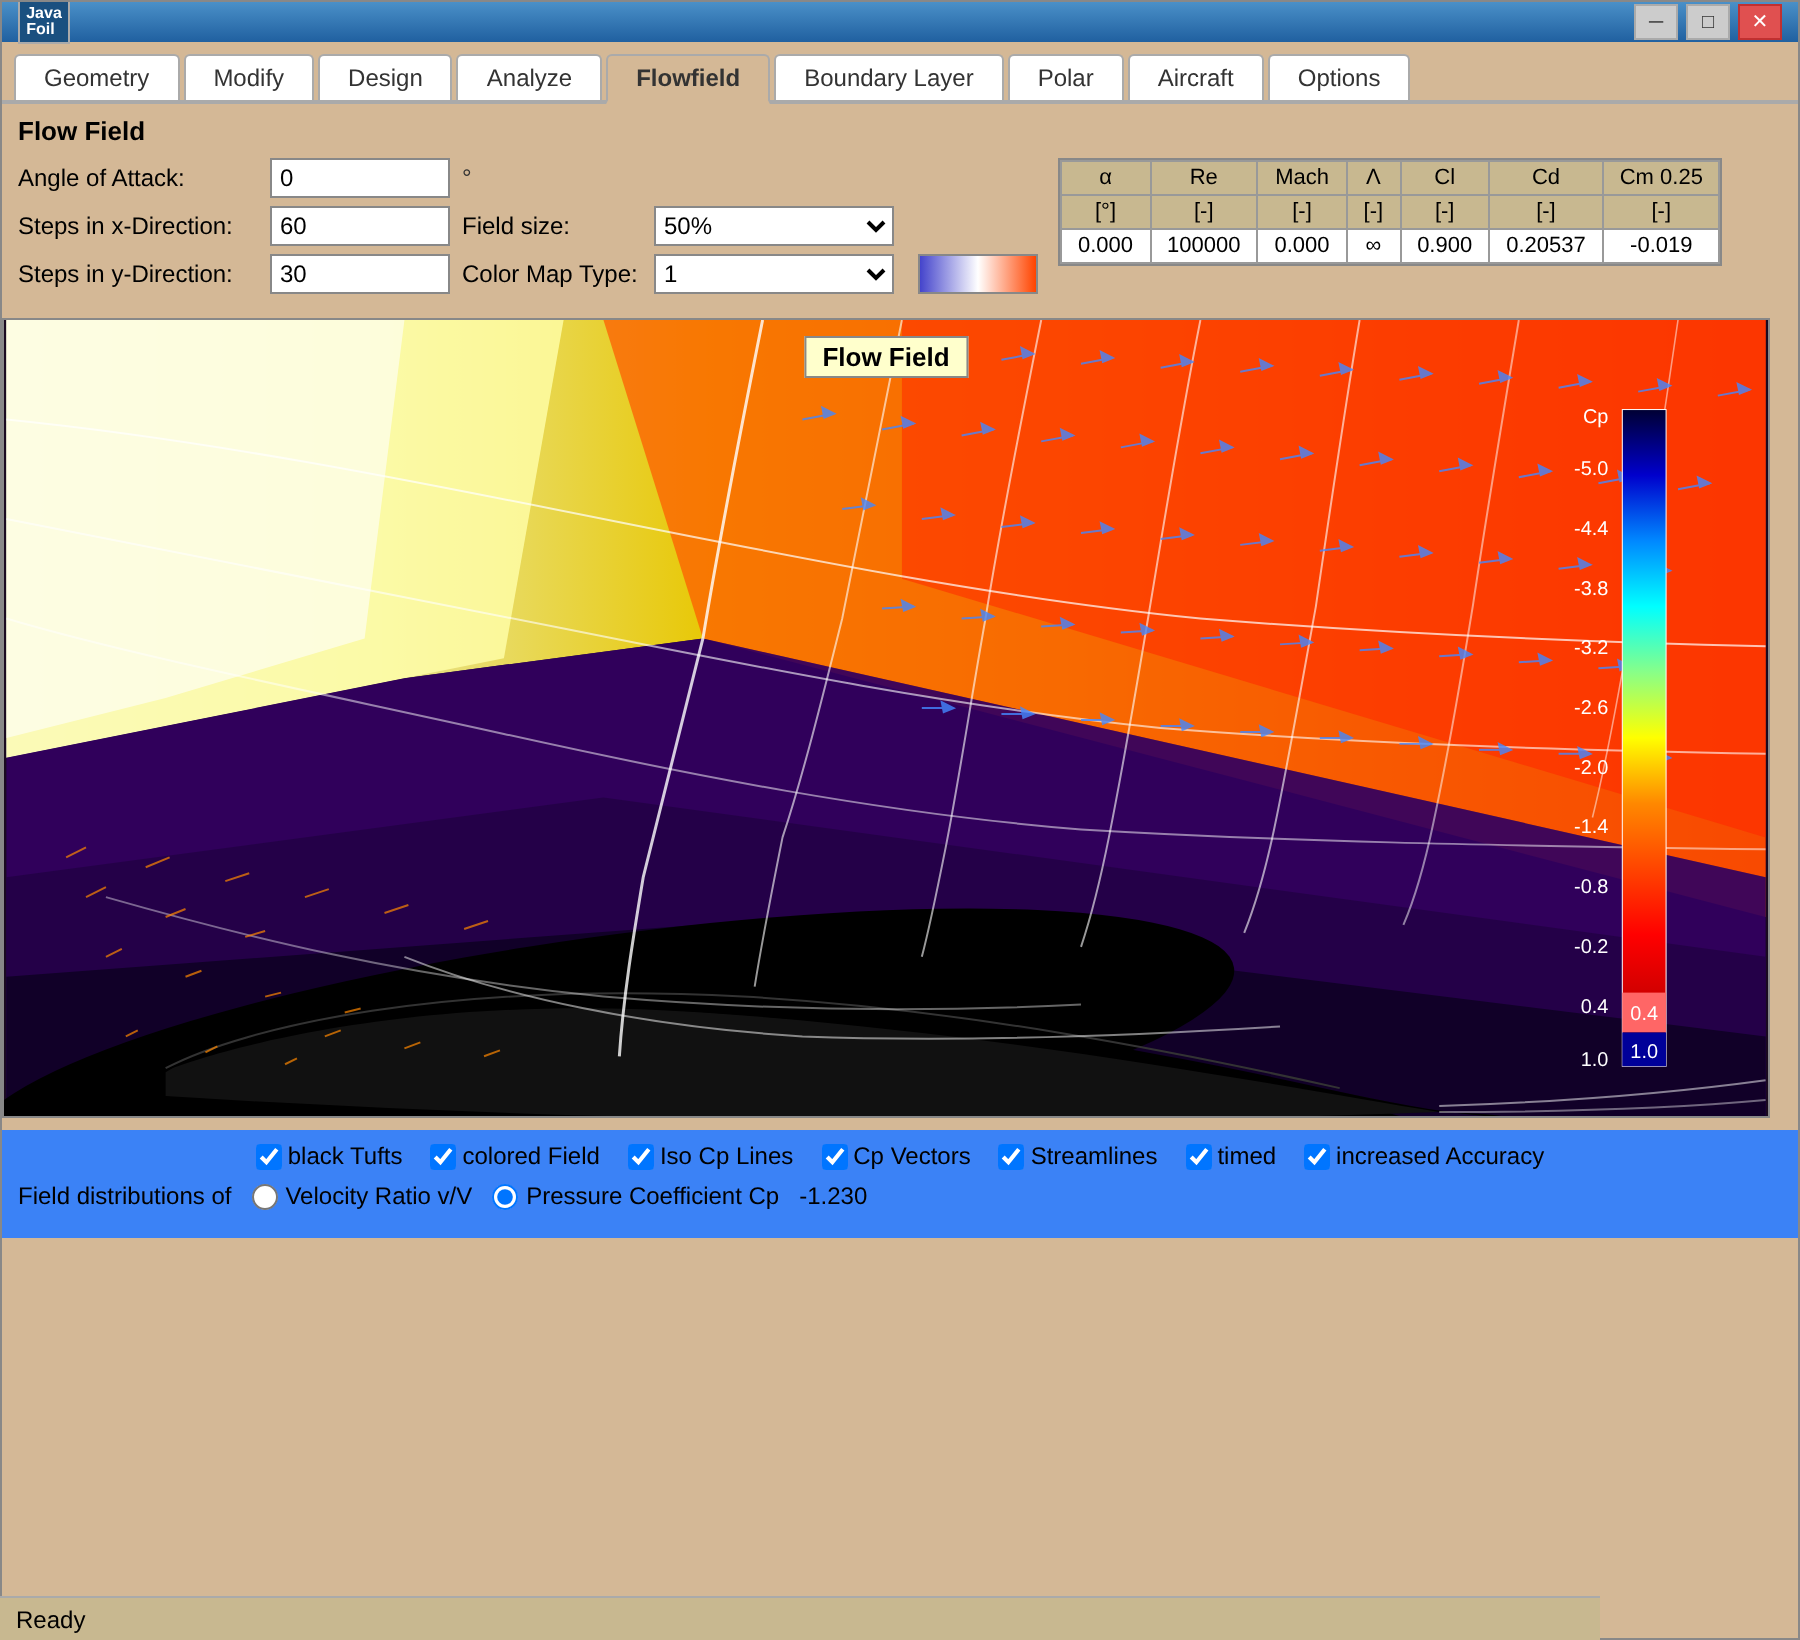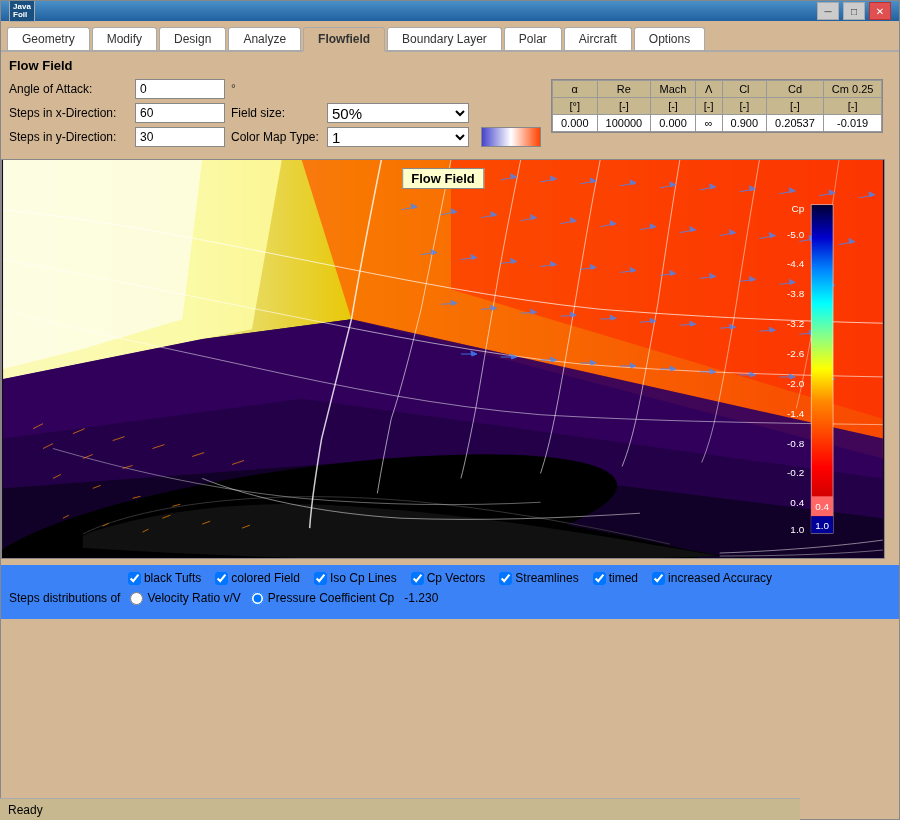--- a/index.html
+++ b/index.html
@@ -117,25 +117,25 @@
     }
     .control-unit {
       font-size: 12px;
       color: #333;
     }
     .field-label {
       width: 90px;
       font-size: 12px;
     }
     .field-select {
-      width: 142px;
+      width: 120px;
       height: 20px;
       border: 1px solid #888;
       background: white;
-      font-size: 15px;
+      font-size: 12px;
     }
     #data-table-container {
       border: 1px solid #888;
       background: #e8d8c0;
     }
     #data-table {
       border-collapse: collapse;
       font-size: 11px;
     }
     #data-table th {
@@ -630,21 +630,21 @@
       <input type="checkbox" checked="" style="">
       <label>timed</label>
     </div>
     <div class="checkbox-item">
       <input type="checkbox" checked="" style="">
       <label>increased Accuracy</label>
     </div>
   </div>
 
   <div id="distributions-row">
-    <span>Steps distributions of</span>
+    <span>Field distributions of</span>
     <div class="radio-item">
       <input type="radio" name="distribution" style="">
       <label>Velocity Ratio v/V</label>
     </div>
     <div class="radio-item">
       <input type="radio" name="distribution" checked="" style="">
       <label>Pressure Coefficient Cp</label>
     </div>
     <span class="cp-value-display">-1.230</span>
   </div>

